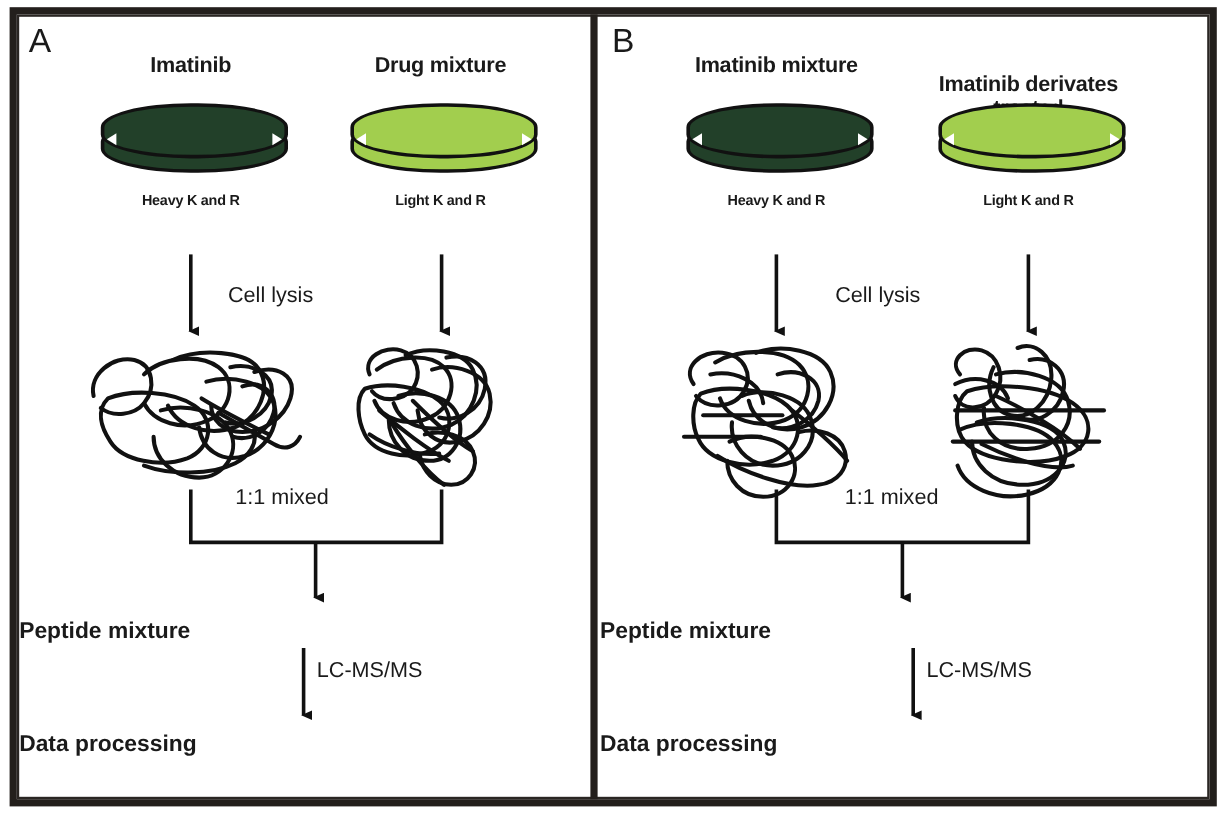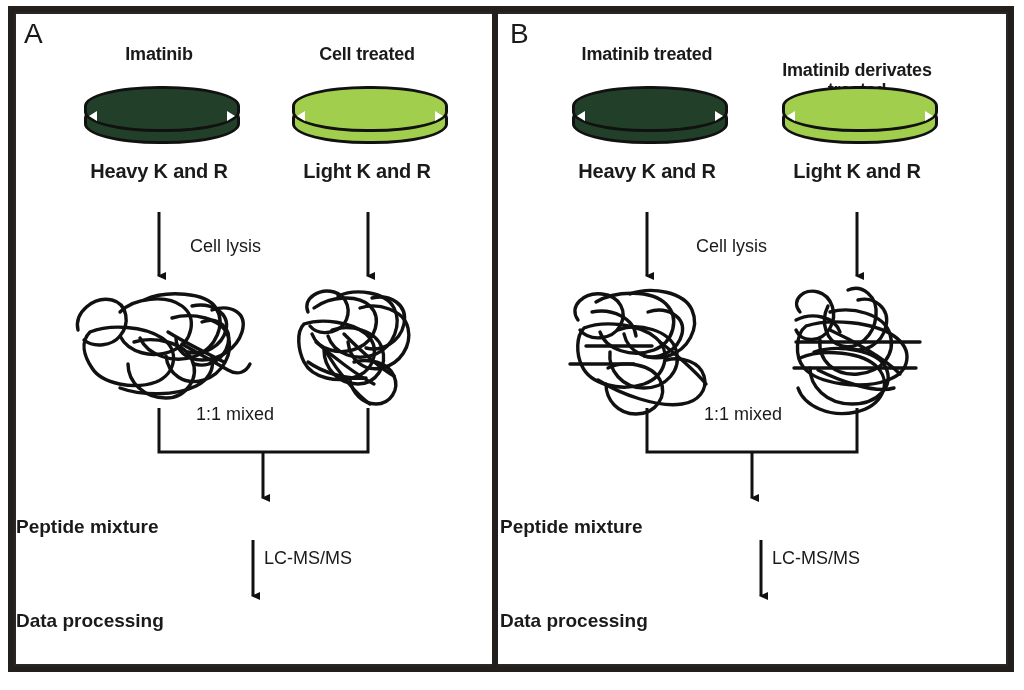--- a/index.html
+++ b/index.html
@@ -110,21 +110,21 @@
     border-top:5px solid transparent;
     border-bottom:5px solid transparent;
   }
   .dish .notch.l{ left:2px;  border-right:8px solid #ffffff; }
   .dish .notch.r{ right:2px; border-left:8px solid #ffffff; }
 
   .sub-label{
     position:absolute;
     left:0;width:210px;
     text-align:center;
-    font-size:20px;
+    font-size:12px;
     font-weight:bold;
     letter-spacing:-0.2px;
   }
 
   
   .overlay{
     position:absolute;
     left:0; top:0;
     width:100%; height:100%;
     overflow:visible;
@@ -163,21 +163,21 @@
         <div class="body"></div>
         <div class="lid">
           <span class="notch l"></span>
           <span class="notch r"></span>
         </div>
       </div>
       <div class="sub-label" style="top:148px;">Heavy K and R</div>
     </div>
 
     <div class="col col-right">
-      <div class="col-title" style="top:32px;">Cell treated</div>
+      <div class="col-title" style="top:32px;">Drug mixture</div>
       <div class="dish light" style="left:27px; top:72px;">
         <div class="body"></div>
         <div class="lid">
           <span class="notch l"></span>
           <span class="notch r"></span>
         </div>
       </div>
       <div class="sub-label" style="top:148px;">Light K and R</div>
     </div>
 
@@ -232,21 +232,21 @@
 
       <line x1="237" y1="528" x2="237" y2="584" stroke="#111111" stroke-width="3" marker-end="url(#ahA)"></line>
     </svg>
   </div>
 
   <div class="panel panel-b">
 
     <div class="panel-letter">B</div>
 
     <div class="col col-left">
-      <div class="col-title" style="top:32px;">Imatinib treated</div>
+      <div class="col-title" style="top:32px;">Imatinib mixture</div>
       <div class="dish dark" style="left:27px; top:72px;">
         <div class="body"></div>
         <div class="lid">
           <span class="notch l"></span>
           <span class="notch r"></span>
         </div>
       </div>
       <div class="sub-label" style="top:148px;">Heavy K and R</div>
     </div>
 

